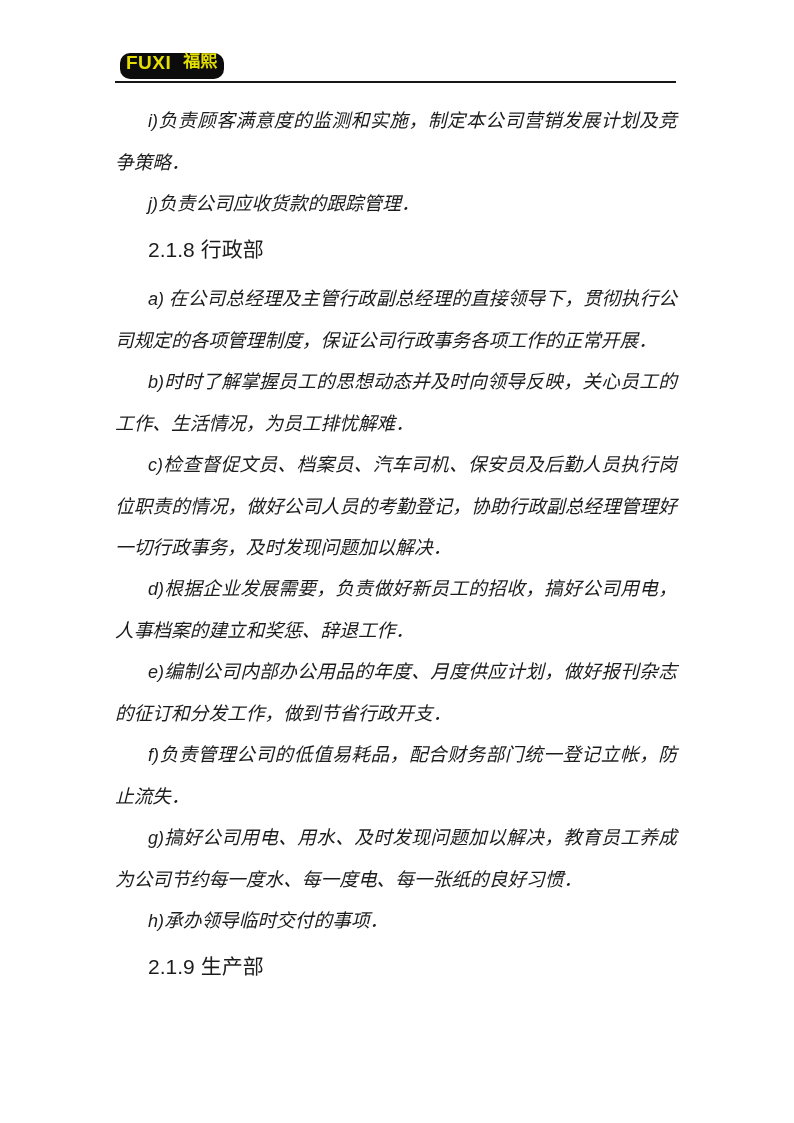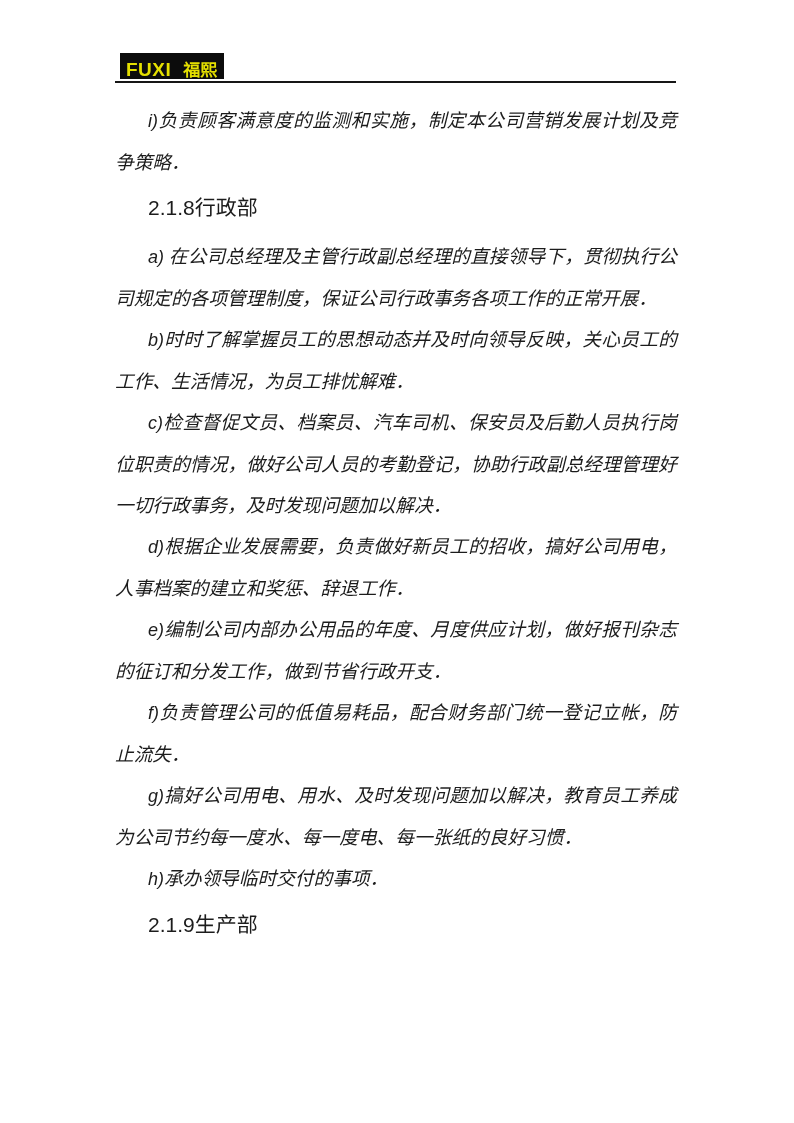--- a/index.html
+++ b/index.html
@@ -18,23 +18,24 @@
   }
   
   .logo {
     position: absolute;
     left: 120px;
     top: 53px;
     height: 26px;
     background: #0c0c0c;
     color: #e4df00;
     display: flex;
-    align-items: flex-end;
+    align-items: flex-start;
     padding: 0 7px 0 6px;
     box-sizing: border-box;
+    border-radius: 10px;
   }
   .logo-latin {
     font-family: "Liberation Sans", "DejaVu Sans", sans-serif;
     font-weight: 800;
     font-size: 19px;
     letter-spacing: 0.5px;
     line-height: 1;
   }
   .logo-cjk {
     font-weight: 800;
@@ -74,40 +75,42 @@
   .hd {
     margin: 3px 0 6px 0;
     font-size: 21px;
     line-height: 44px;
     text-indent: 33px;
     font-weight: 400;
   }
   .hnum {
     font-family: "Liberation Sans", "DejaVu Sans", sans-serif;
     font-weight: 400;
+    margin-right: 6px;
   }
   .htitle {
     font-weight: 400;
   }
 </style>
 </head>
 <body>
 
 <div class="page">
 
   <div class="logo">
     <span class="logo-latin">FUXI</span>
       <span class="logo-cjk">福熙</span>
   </div>
   <div class="header-rule"></div>
 
   <div class="content">
 
     <p class="para"><span class="pfx">i)</span><span>负责顾客满意度的监测和实施，制定本公司营销发展计划及竞争策略．</span></p>
 
+    <p class="para"><span class="pfx">j)</span><span>负责公司应收货款的跟踪管理．</span></p>
 
     <h3 class="hd"><span class="hnum">2.1.8</span><span class="htitle">行政部</span></h3>
 
     <p class="para"><span class="pfx">a)</span><span> 在公司总经理及主管行政副总经理的直接领导下，贯彻执行公司规定的各项管理制度，保证公司行政事务各项工作的正常开展．</span></p>
 
     <p class="para"><span class="pfx">b)</span><span>时时了解掌握员工的思想动态并及时向领导反映，关心员工的工作、生活情况，为员工排忧解难．</span></p>
 
     <p class="para"><span class="pfx">c)</span><span>检查督促文员、档案员、汽车司机、保安员及后勤人员执行岗位职责的情况，做好公司人员的考勤登记，协助行政副总经理管理好一切行政事务，及时发现问题加以解决．</span></p>
 
     <p class="para"><span class="pfx">d)</span><span>根据企业发展需要，负责做好新员工的招收，搞好公司用电，人事档案的建立和奖惩、辞退工作．</span></p>

